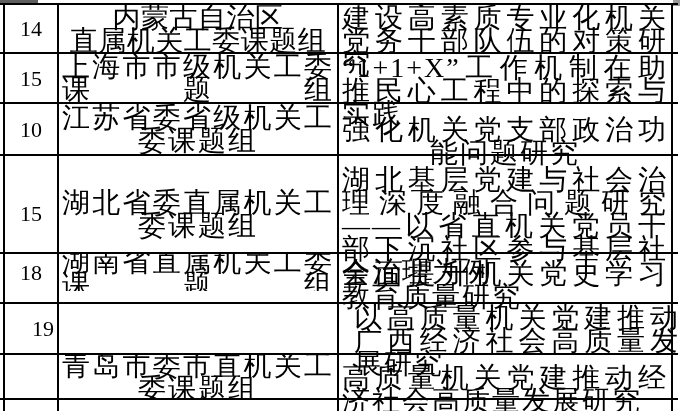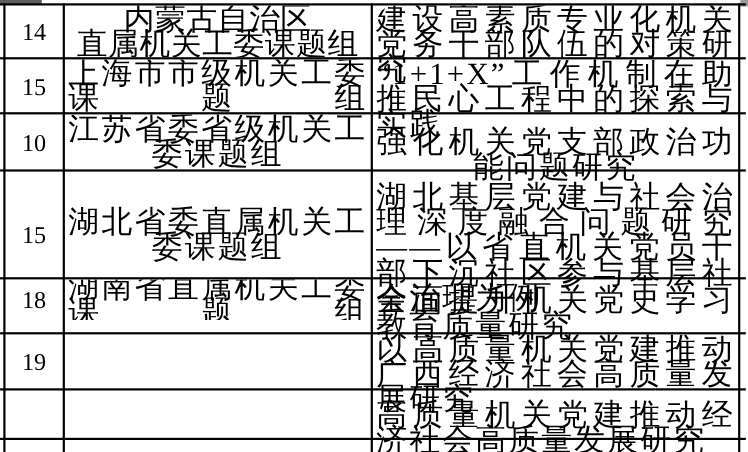--- a/index.html
+++ b/index.html
@@ -28,21 +28,21 @@
   .c-just .t{text-align:justify;text-align-last:left;text-justify:inter-character;letter-spacing:2px;}
   .org{left:59px;width:272px;padding:0 3px;}
   .topic{left:339px;width:326px;padding:12px 3px;border-radius:21px;}
   .numcol{left:5px;width:52px;}
   
   .r0{top:5px;height:47px;}
   .r1{top:54px;height:48px;}
   .r2{top:104px;height:50px;}
   .r3{top:156px;height:115px;}
   .r4{top:254px;height:37px;}
-  .r5{top:304px;height:49px;}
+  .r5{top:304px;height:49px;margin-left:12px;}
   .r6{top:355px;height:43px;}
 </style>
 </head>
 <body>
 
 <div class="screen">
 
   <div class="artifact-tl"></div>
   <div class="artifact-tr"></div>
 
@@ -110,17 +110,20 @@
       <div class="t">全面提升机关党史学习教育质量研究</div>
     </div>
 
   <div class="cell numcol num r5">
       <div class="t">19</div>
     </div>
   <div class="cell topic c-just r5">
       <div class="t">以高质量机关党建推动广西经济社会高质量发展研究</div>
     </div>
 
+  <div class="cell org c-justcenter r6">
+      <div class="t">青岛市委市直机关工委课题组</div>
+    </div>
   <div class="cell topic c-just r6">
       <div class="t">高质量机关党建推动经济社会高质量发展研究</div>
     </div>
 
 </div>
 
 </body></html>

